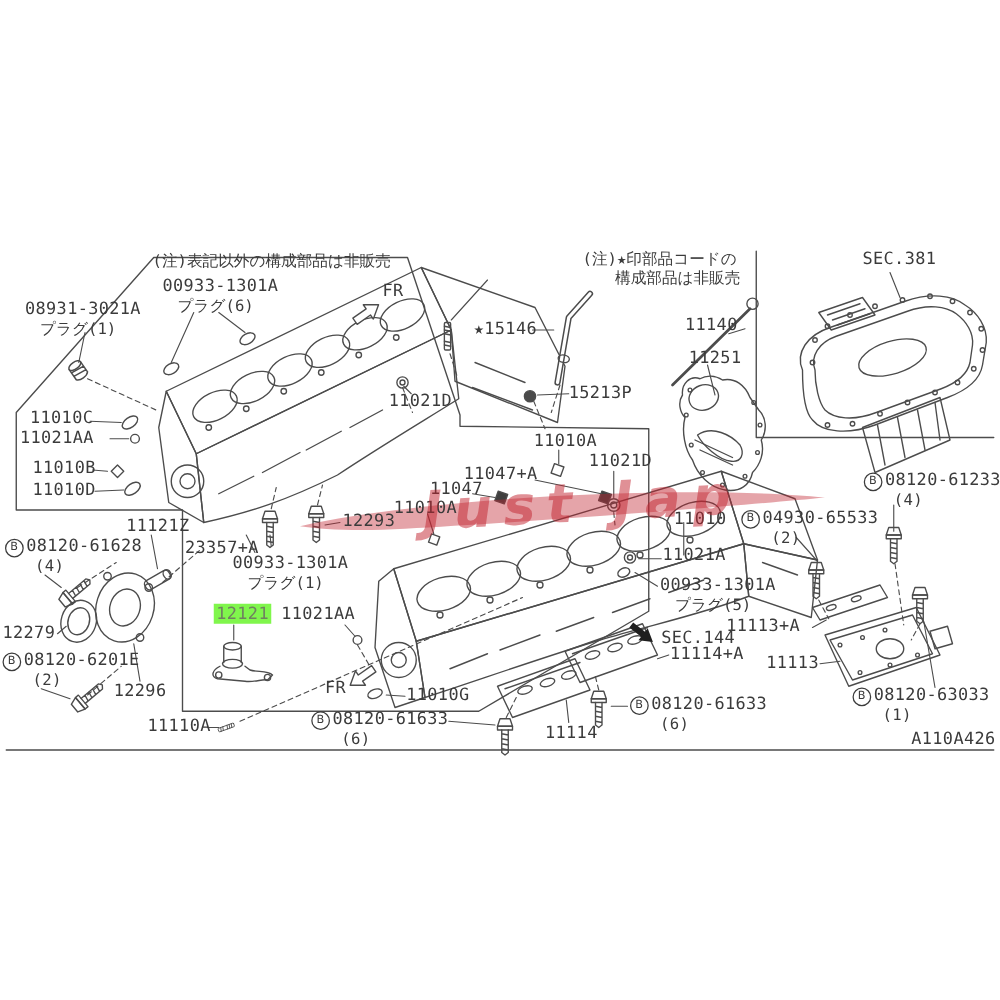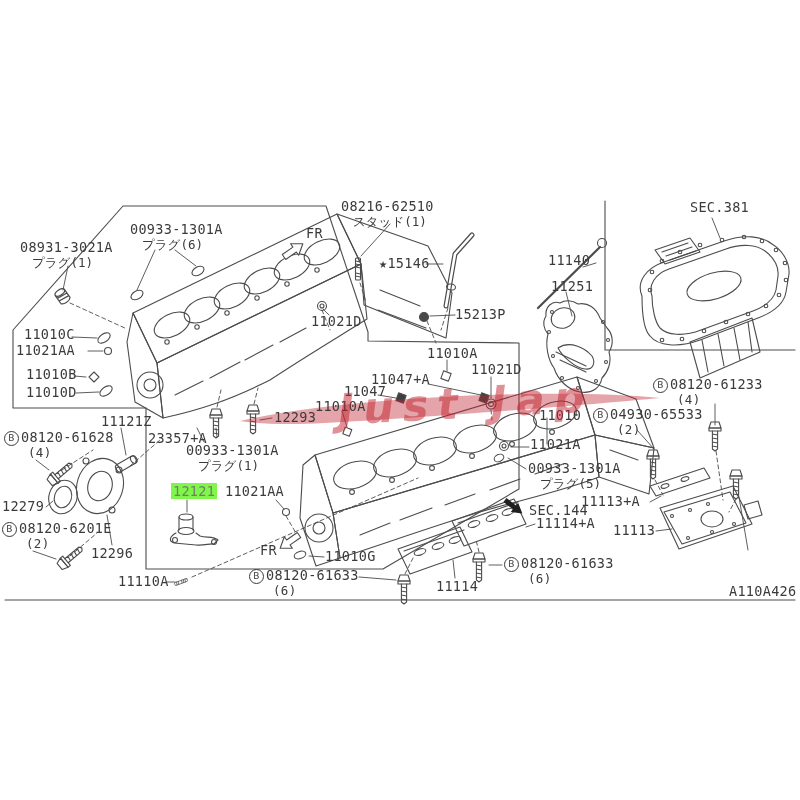--- a/index.html
+++ b/index.html
@@ -269,31 +269,35 @@
     <path d="M240,421 C350,396 560,388 660,398 C600,404 420,418 324,423 C290,425 258,424 240,421 Z" fill="#c22733" opacity="0.42" stroke="none"></path>
   </g>
 </svg>
 
 <div class="wm">Just Jap</div>
 
 <div class="lbl" style="left:20px;top:240px">
   <span>08931-3021A</span><span class="qty jp">プラグ(1)</span>
 </div>
 
+<div class="lbl jp" style="left:122px;top:202px">
+  <span>(注)表記以外の構成部品は非販売</span>
+</div>
 
 <div class="lbl" style="left:130px;top:222px">
   <span>00933-1301A</span><span class="qty jp">プラグ(6)</span>
 </div>
 
 <div class="lbl" style="left:306px;top:226px">FR</div>
 
-<div class="lbl" style="left:341px;top:199px">
-  <span>08216-62510</span><span class="qty jp">スタッド(1)</span>
-</div>
-
+
+<div class="lbl jp" style="left:466px;top:200px">
+  <span>(注)★印部品コードの</span>
+  <span class="qty" style="padding-left:26px">構成部品は非販売</span>
+</div>
 
 <div class="lbl" style="left:690px;top:200px">SEC.381</div>
 
 <div class="lbl" style="left:379px;top:256px">★15146</div>
 <div class="lbl" style="left:548px;top:253px">11140</div>
 <div class="lbl" style="left:551px;top:279px">11251</div>
 <div class="lbl" style="left:455px;top:307px">15213P</div>
 <div class="lbl" style="left:311px;top:314px">11021D</div>
 <div class="lbl" style="left:24px;top:327px">11010C</div>
 <div class="lbl" style="left:16px;top:343px">11021AA</div>
@@ -317,21 +321,21 @@
   <span>00933-1301A</span><span class="qty jp">プラグ(1)</span>
 </div>
 
 <div class="lbl" style="left:530px;top:437px">11021A</div>
 
 <div class="lbl" style="left:593px;top:407px">
   <span><span class="bc">B</span><span>04930-65533</span></span>
   <span class="qty bqty">(2)</span>
 </div>
 
-<div class="lbl" style="left:653px;top:377px">
+<div class="lbl" style="left:691px;top:377px">
   <span><span class="bc">B</span><span>08120-61233</span></span>
   <span class="qty bqty">(4)</span>
 </div>
 
 <div class="lbl" style="left:528px;top:461px">
   <span>00933-1301A</span><span class="qty jp">プラグ(5)</span>
 </div>
 
 <div class="lbl" style="left:101px;top:414px">11121Z</div>
 <div class="lbl" style="left:2px;top:499px">12279</div>
@@ -361,16 +365,20 @@
   <span class="qty bqty">(6)</span>
 </div>
 
 <div class="lbl" style="left:504px;top:556px">
   <span><span class="bc">B</span><span>08120-61633</span></span>
   <span class="qty bqty">(6)</span>
 </div>
 
 <div class="lbl" style="left:436px;top:579px">11114</div>
 
+<div class="lbl" style="left:682px;top:549px">
+  <span><span class="bc">B</span><span>08120-63033</span></span>
+  <span class="qty bqty">(1)</span>
+</div>
 
 <div class="lbl" style="left:729px;top:584px">A110A426</div>
 
 </div>
 
 </body></html>

